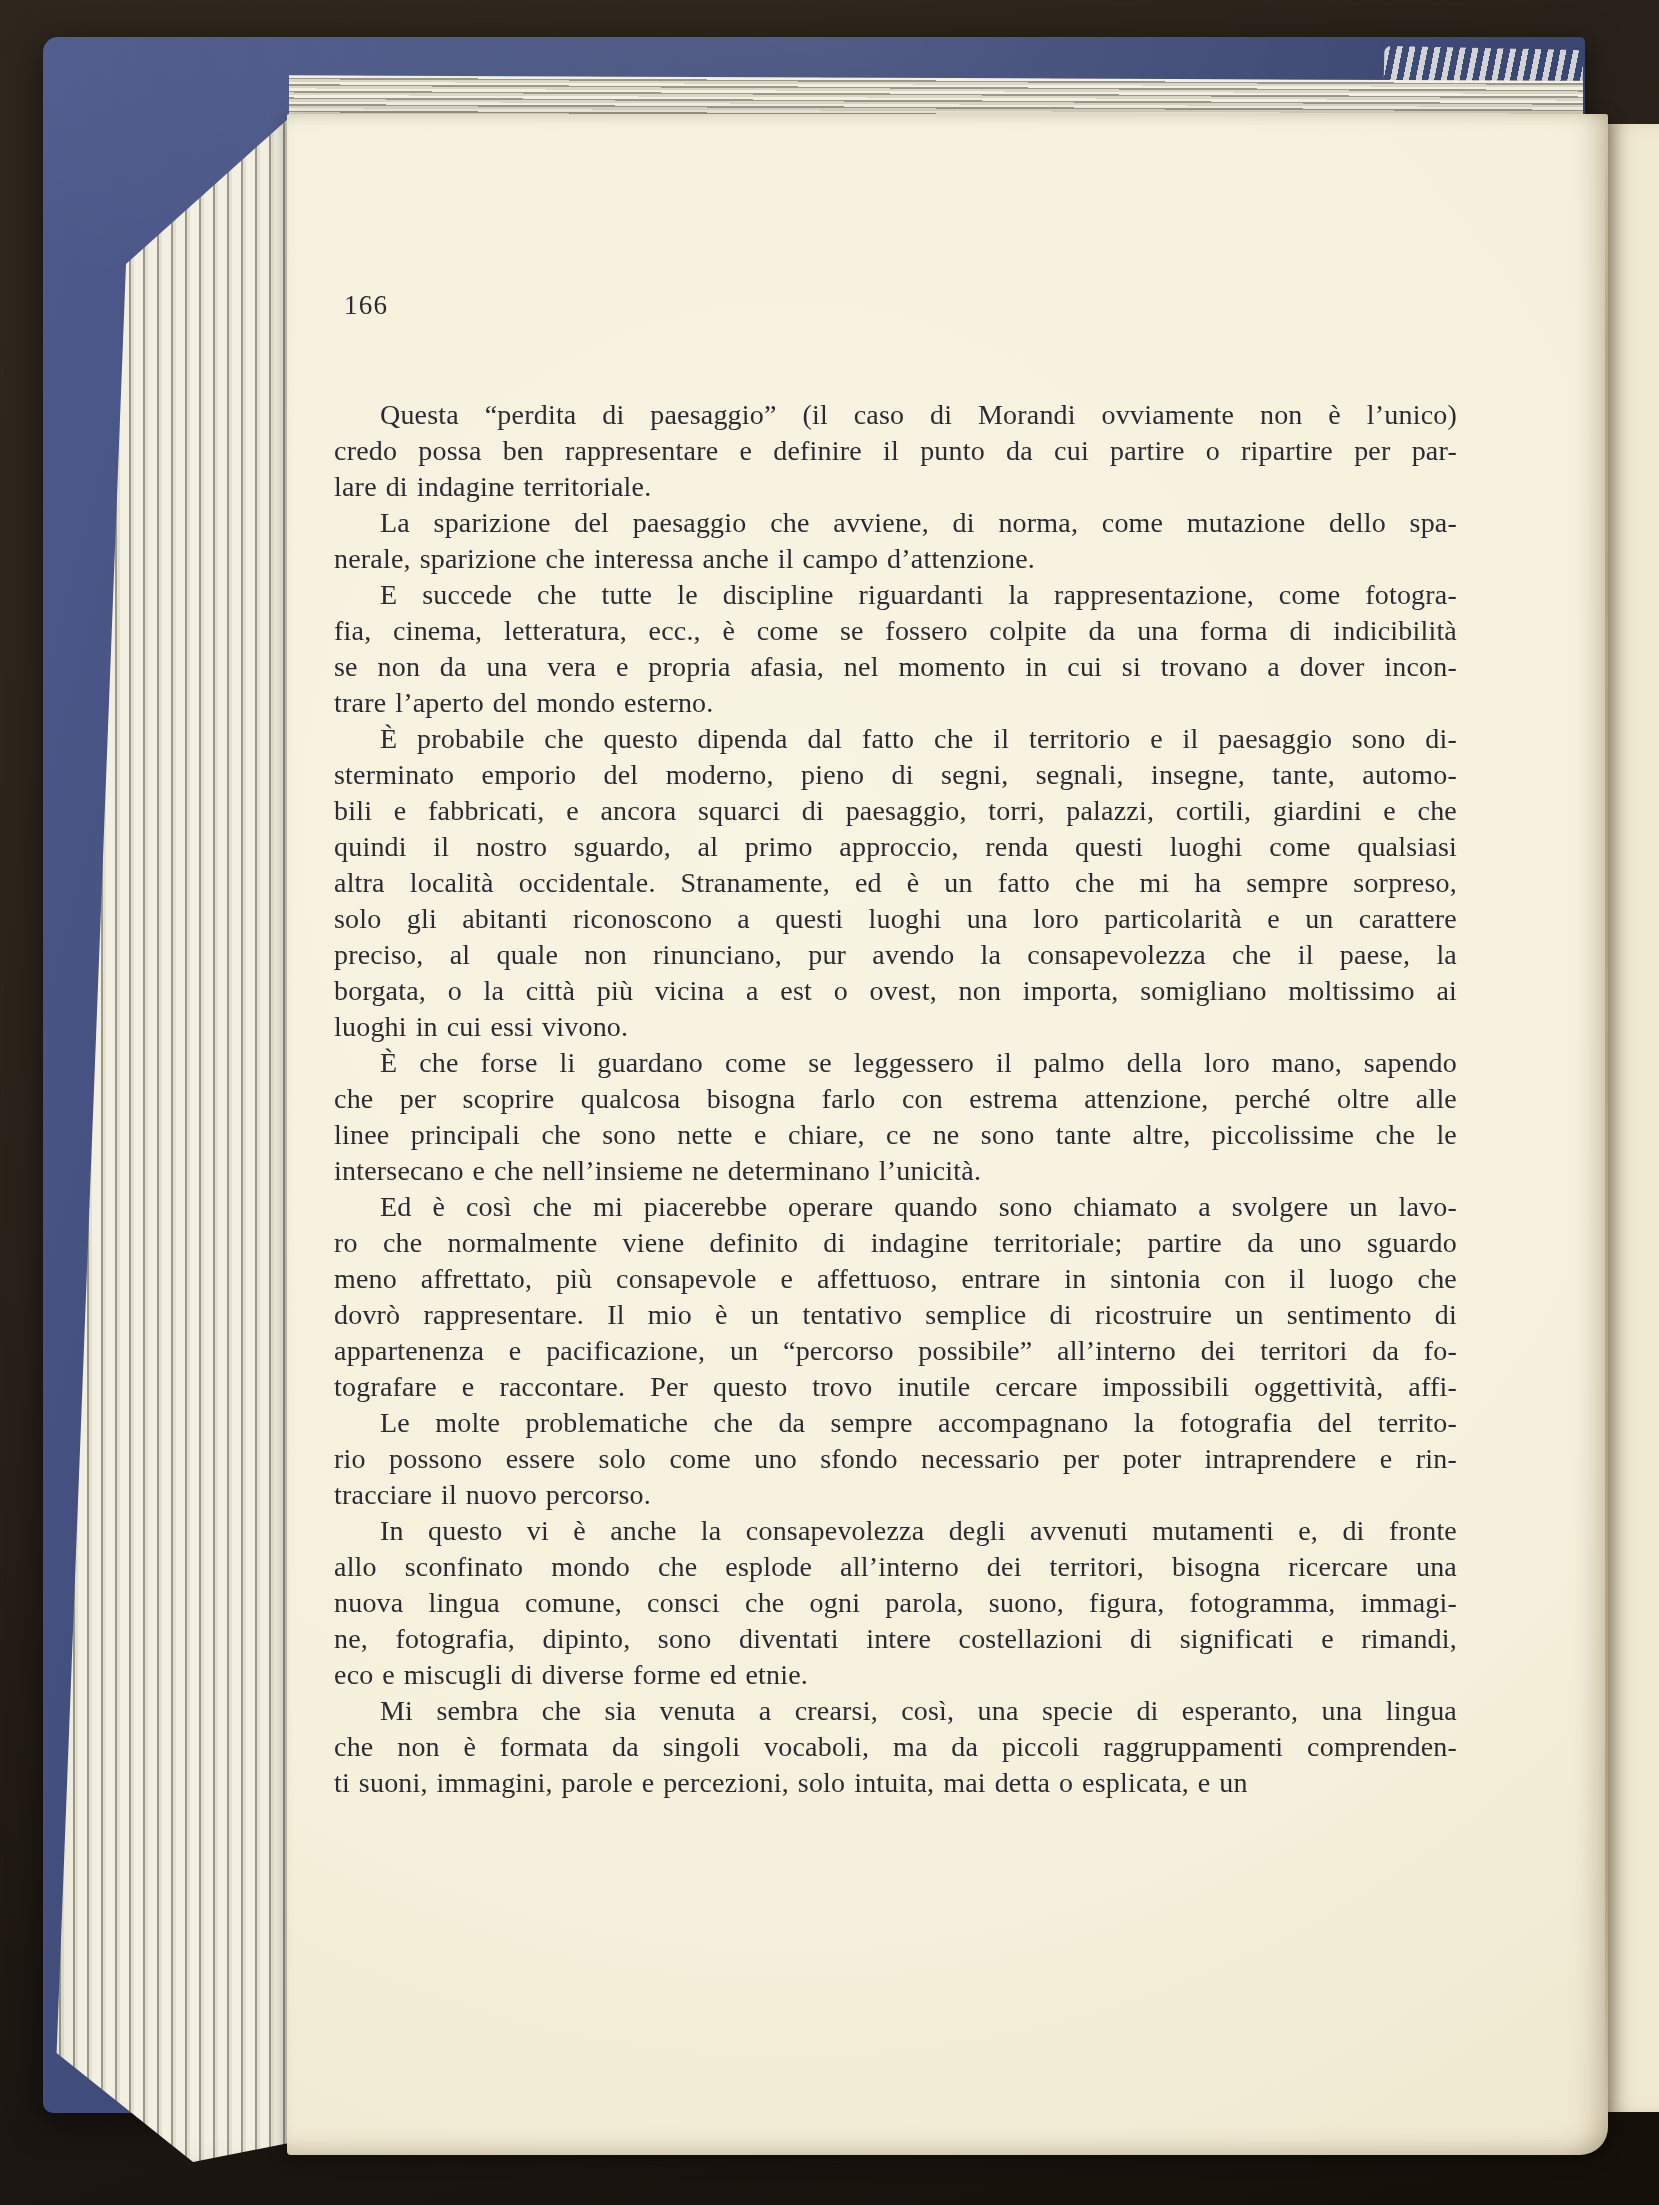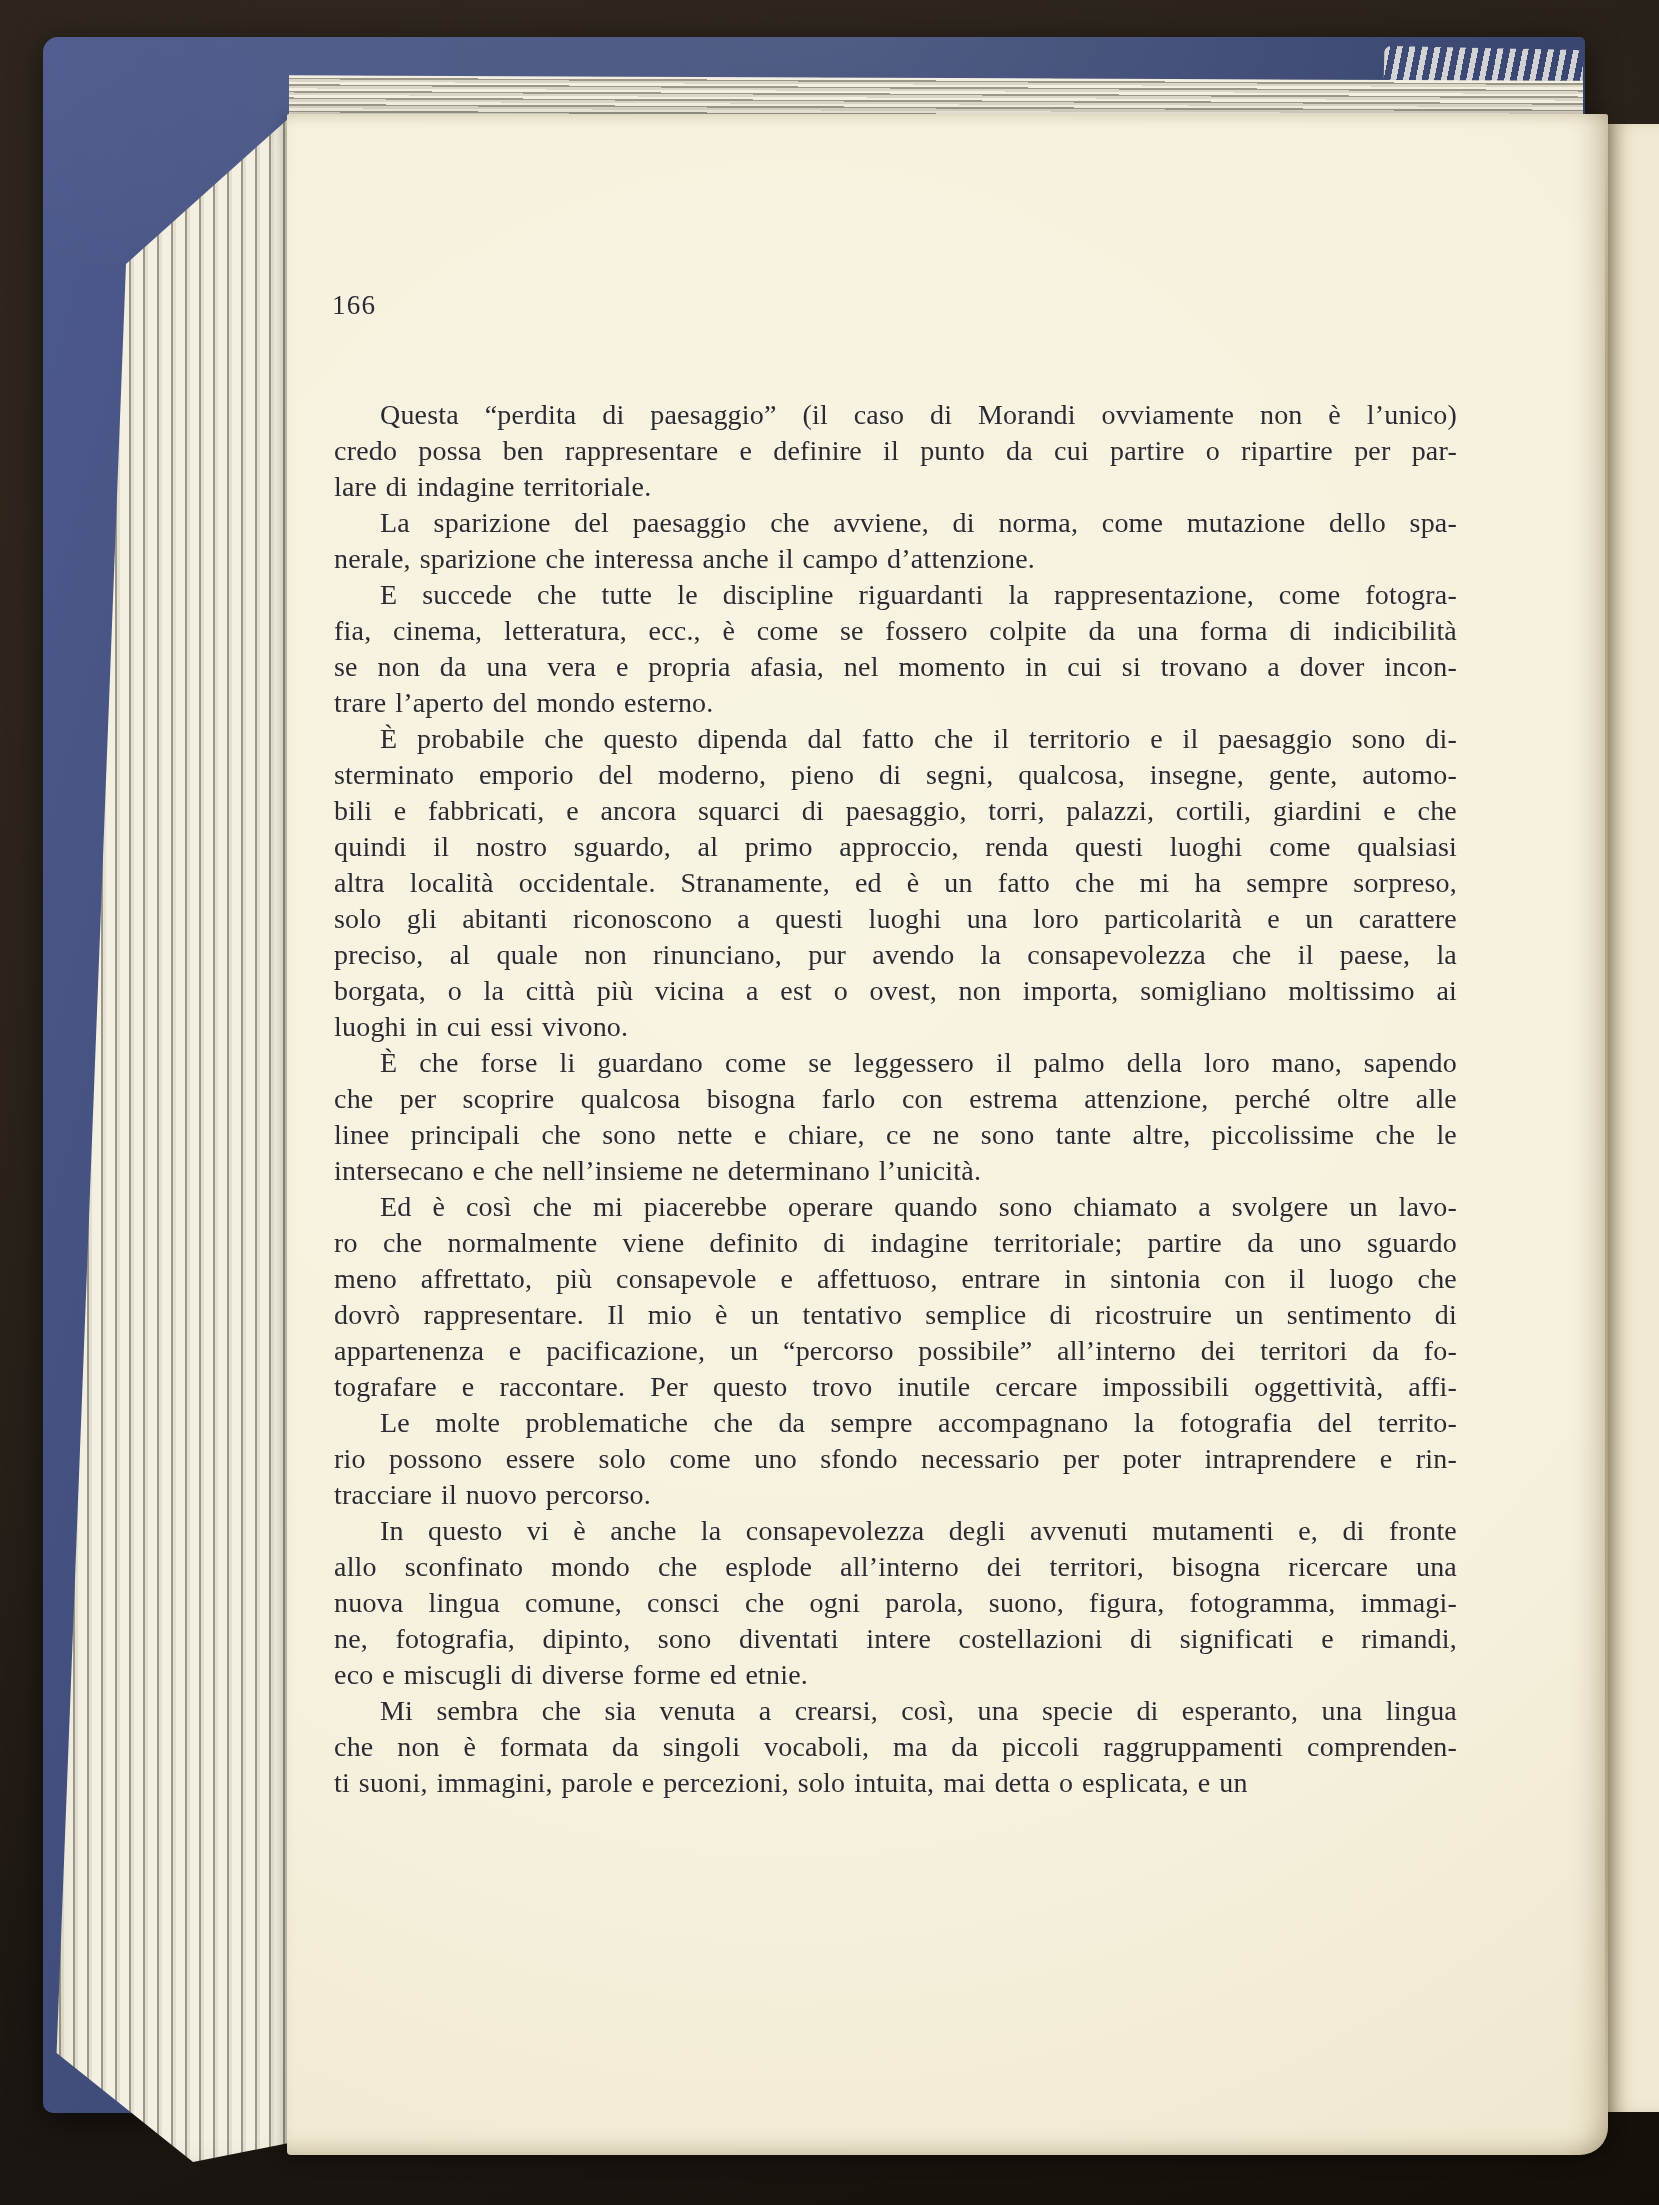--- a/index.html
+++ b/index.html
@@ -73,21 +73,21 @@
     position:absolute;left:1608px;top:124px;width:51px;height:1988px;
     background:var(--paper-next);
     box-shadow:inset 18px 0 21.6px -11.6px rgba(95,75,40,.5);
   }
   .gutter-line{
     position:absolute;left:1605px;top:124px;width:2.5px;height:1991px;
     background:linear-gradient(180deg, rgba(150,125,80,.0), rgba(150,125,80,.45) 12%, rgba(150,125,80,.45) 88%, rgba(150,125,80,0));
   }
   
   .folio{
-    position:absolute;left:332px;top:290px;
+    position:absolute;left:344px;top:290px;
     font-size:27px;letter-spacing:1.2px;color:var(--ink);
   }
   .text-block{
     position:absolute;left:334px;top:397px;width:1123px;
     color:var(--ink);font-size:28px;line-height:36px;
   }
   .para{margin:0;}
   .line{
     text-align:justify;text-align-last:justify;
     word-spacing:.06em;letter-spacing:0.2px;
@@ -123,21 +123,21 @@
         <div class="line last">nerale, sparizione che interessa anche il campo d’attenzione.</div>
       </div>
       <div class="para">
         <div class="line first">E succede che tutte le discipline riguardanti la rappresentazione, come fotogra-</div>
         <div class="line">fia, cinema, letteratura, ecc., è come se fossero colpite da una forma di indicibilità</div>
         <div class="line">se non da una vera e propria afasia, nel momento in cui si trovano a dover incon-</div>
         <div class="line last">trare l’aperto del mondo esterno.</div>
       </div>
       <div class="para">
         <div class="line first">È probabile che questo dipenda dal fatto che il territorio e il paesaggio sono di-</div>
-        <div class="line">sterminato emporio del moderno, pieno di segni, qualcosa, insegne, gente, automo-</div>
+        <div class="line">sterminato emporio del moderno, pieno di segni, segnali, insegne, tante, automo-</div>
         <div class="line">bili e fabbricati, e ancora squarci di paesaggio, torri, palazzi, cortili, giardini e che</div>
         <div class="line">quindi il nostro sguardo, al primo approccio, renda questi luoghi come qualsiasi</div>
         <div class="line">altra località occidentale. Stranamente, ed è un fatto che mi ha sempre sorpreso,</div>
         <div class="line">solo gli abitanti riconoscono a questi luoghi una loro particolarità e un carattere</div>
         <div class="line">preciso, al quale non rinunciano, pur avendo la consapevolezza che il paese, la</div>
         <div class="line">borgata, o la città più vicina a est o ovest, non importa, somigliano moltissimo ai</div>
         <div class="line last">luoghi in cui essi vivono.</div>
       </div>
       <div class="para">
         <div class="line first">È che forse li guardano come se leggessero il palmo della loro mano, sapendo</div>

